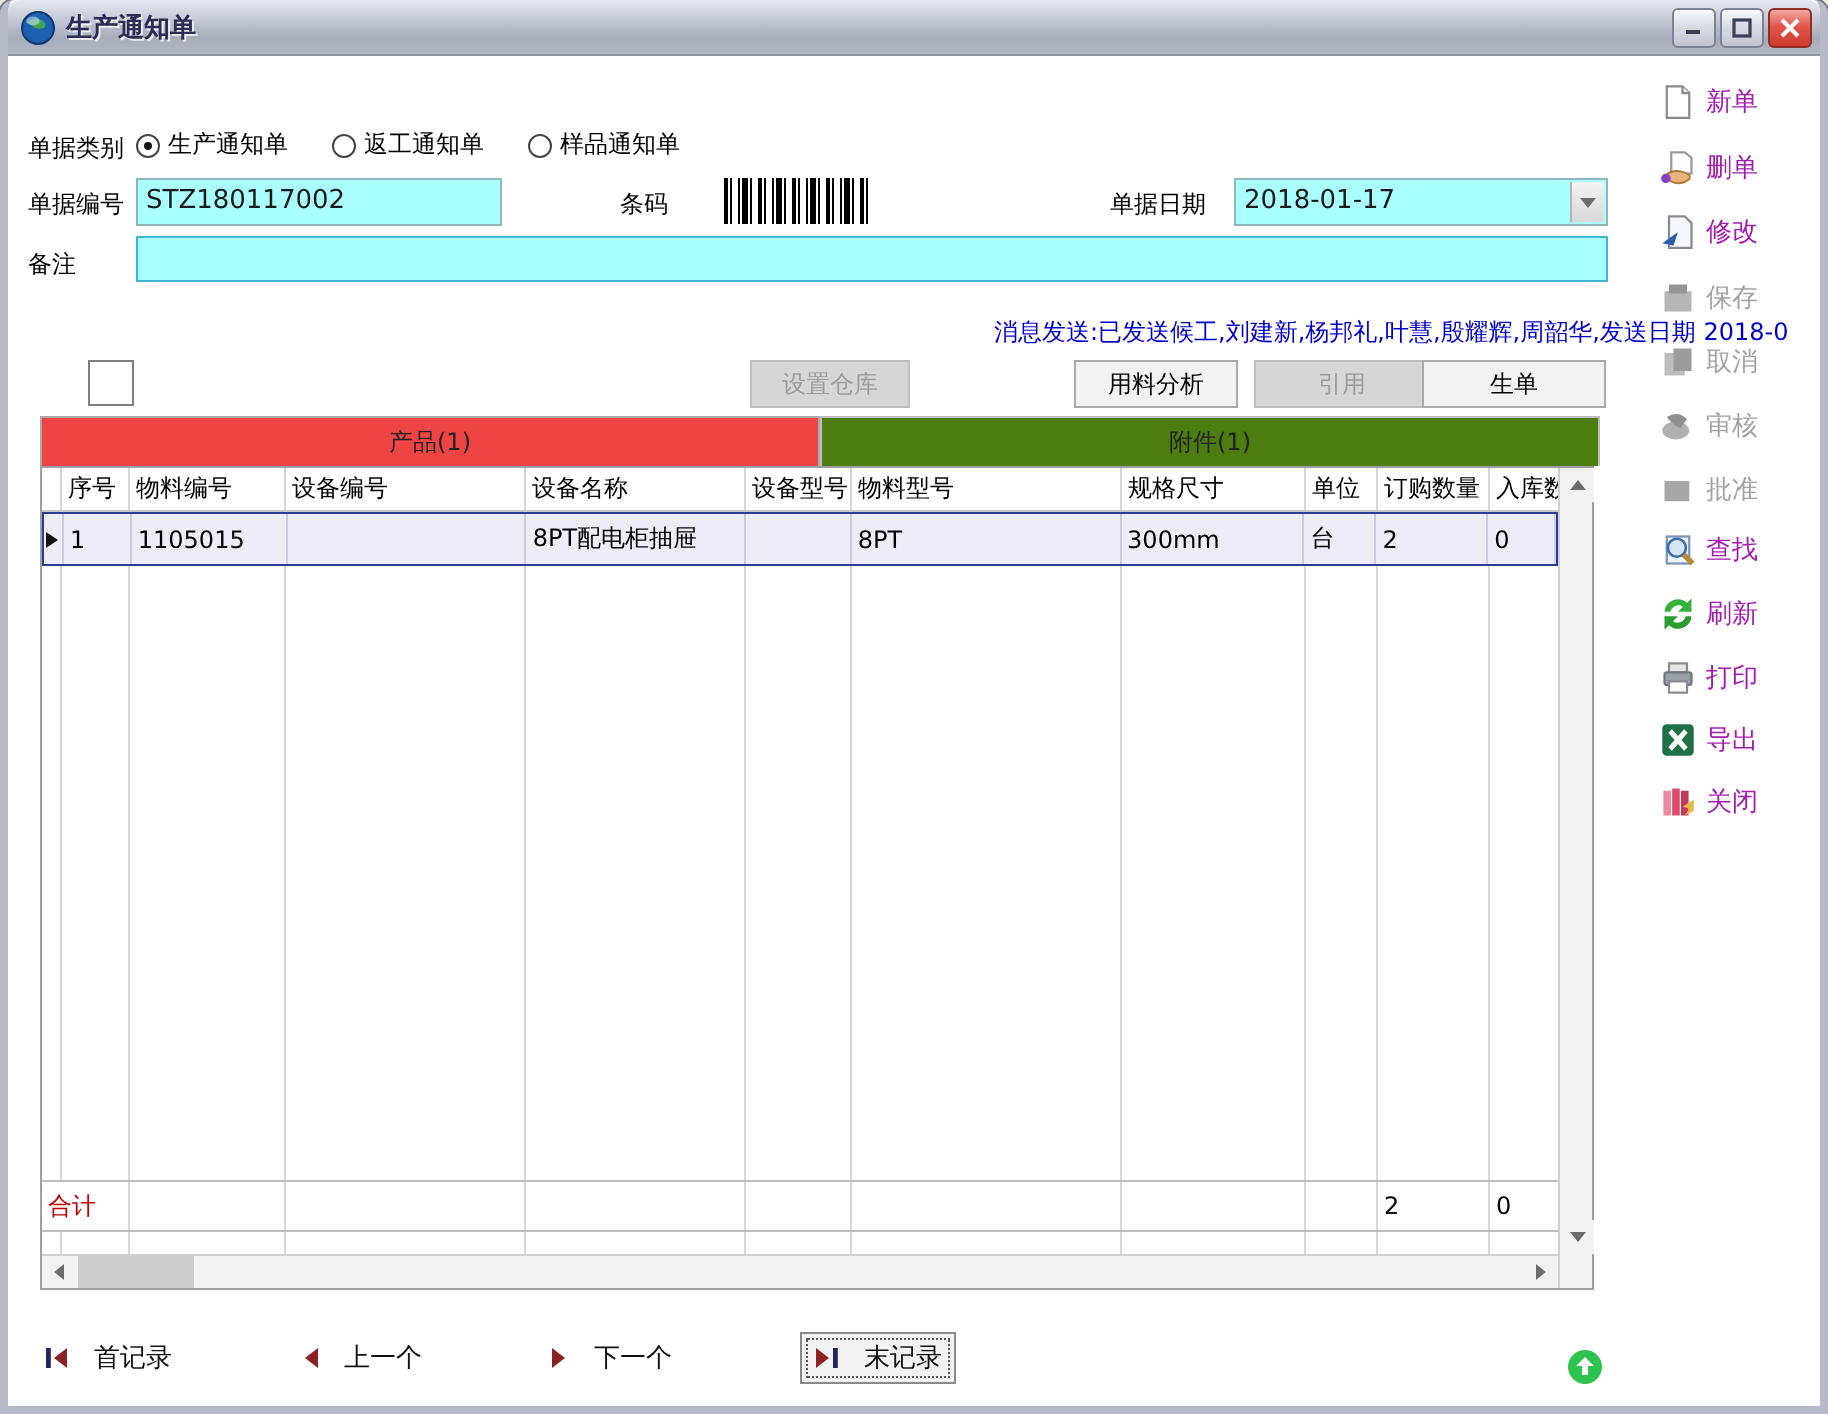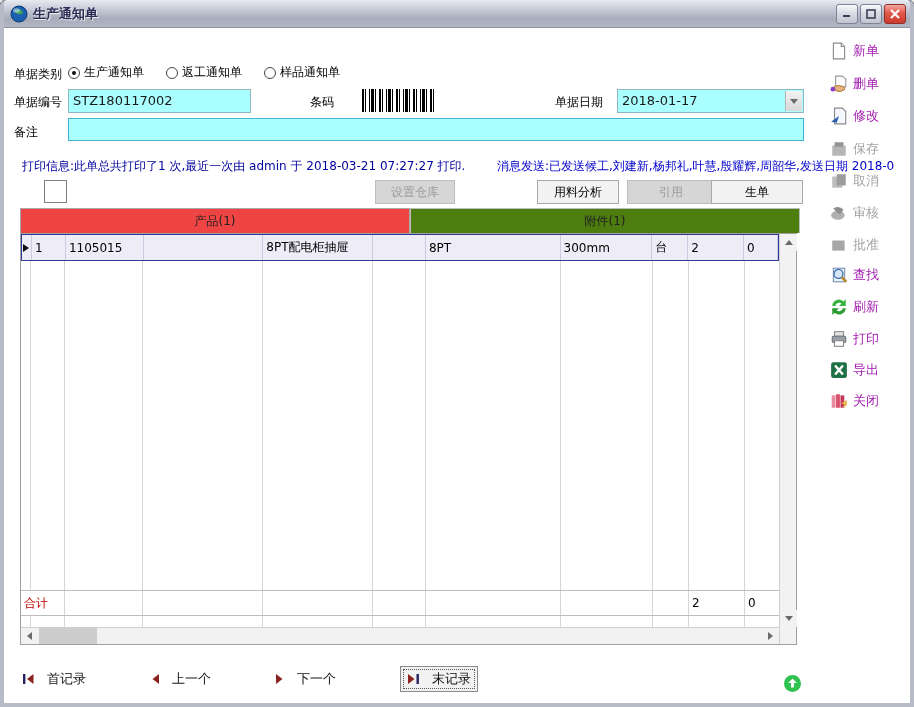--- a/index.html
+++ b/index.html
@@ -143,36 +143,48 @@
     <div class="field" style="left:613px; top:61px; width:187px; height:24px;">
       <span>2018-01-17</span>
       <div class="combo-arrow">
           <span class="chev down"></span>
         </div>
     </div>
 
     <span class="lbl" style="left:10px; top:96px;">备注</span>
     <div class="field" style="left:64px; top:90px; width:736px; height:23px; border-color:#45b3d6;"></div>
 
-    <div class="info-line print-info">打印信息:此单总共打印了1 次,最近一次由 admin 于 2018-03-21 07:27:27   打印.</div>
     <div class="info-line msg-info">消息发送:已发送候工,刘建新,杨邦礼,叶慧,殷耀辉,周韶华,发送日期 2018-0</div>
 
     <div class="chkbox"></div>
     <div class="pbtn disabled" style="left:371px; top:152px; width:80px;">设置仓库</div>
     <div class="pbtn" style="left:533px; top:152px; width:82px;">用料分析</div>
     <div class="pbtn disabled" style="left:623px; top:152px; width:88px;">引用</div>
     <div class="pbtn" style="left:707px; top:152px; width:92px;">生单</div>
 
     <div class="tabs">
       <div class="tab active">产品(1)</div>
       <div class="tab">附件(1)</div>
     </div>
 
     <div class="table-wrap">
       <div class="tleft">
+        <div class="trow thead">
+          <div class="cell w-ind"></div>
+          <div class="cell w0">序号</div>
+          <div class="cell w1">物料编号</div>
+          <div class="cell w2">设备编号</div>
+          <div class="cell w3">设备名称</div>
+          <div class="cell w4">设备型号</div>
+          <div class="cell w5">物料型号</div>
+          <div class="cell w6">规格尺寸</div>
+          <div class="cell w7">单位</div>
+          <div class="cell w8">订购数量</div>
+          <div class="cell w9">入库数</div>
+        </div>
         <div class="trow drow">
           <div class="cell w-ind">
               <span class="row-arrow"></span>
             </div>
           <div class="cell w0">1</div>
           <div class="cell w1">1105015</div>
           <div class="cell w2"></div>
           <div class="cell w3">8PT配电柜抽屉</div>
           <div class="cell w4"></div>
           <div class="cell w5">8PT</div>

